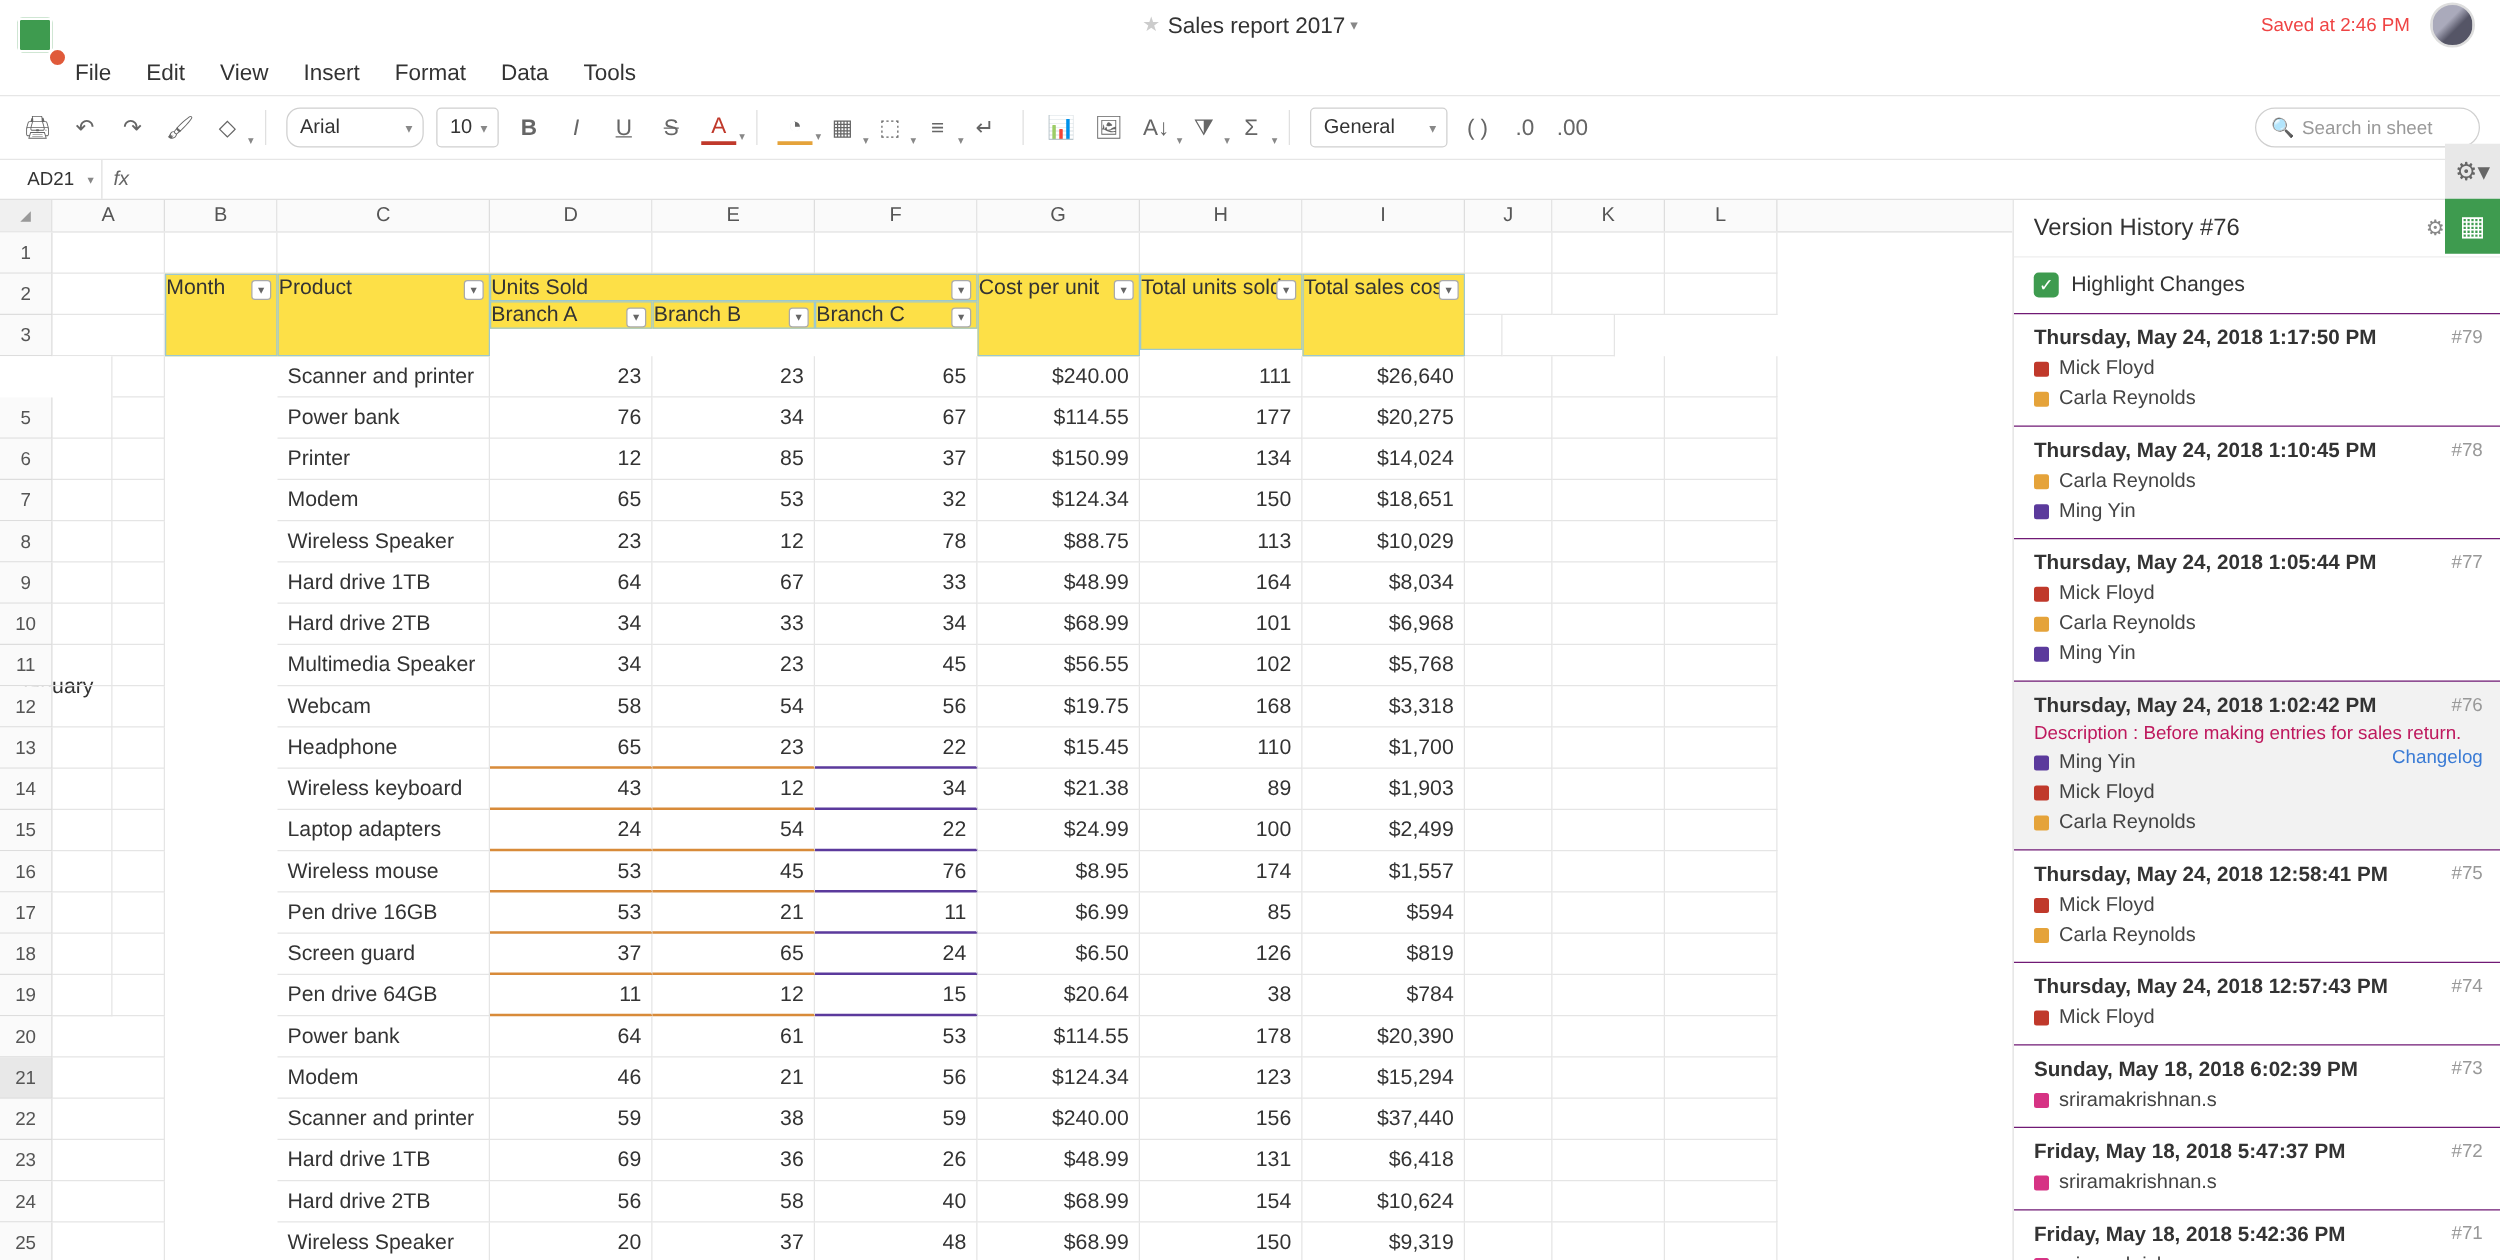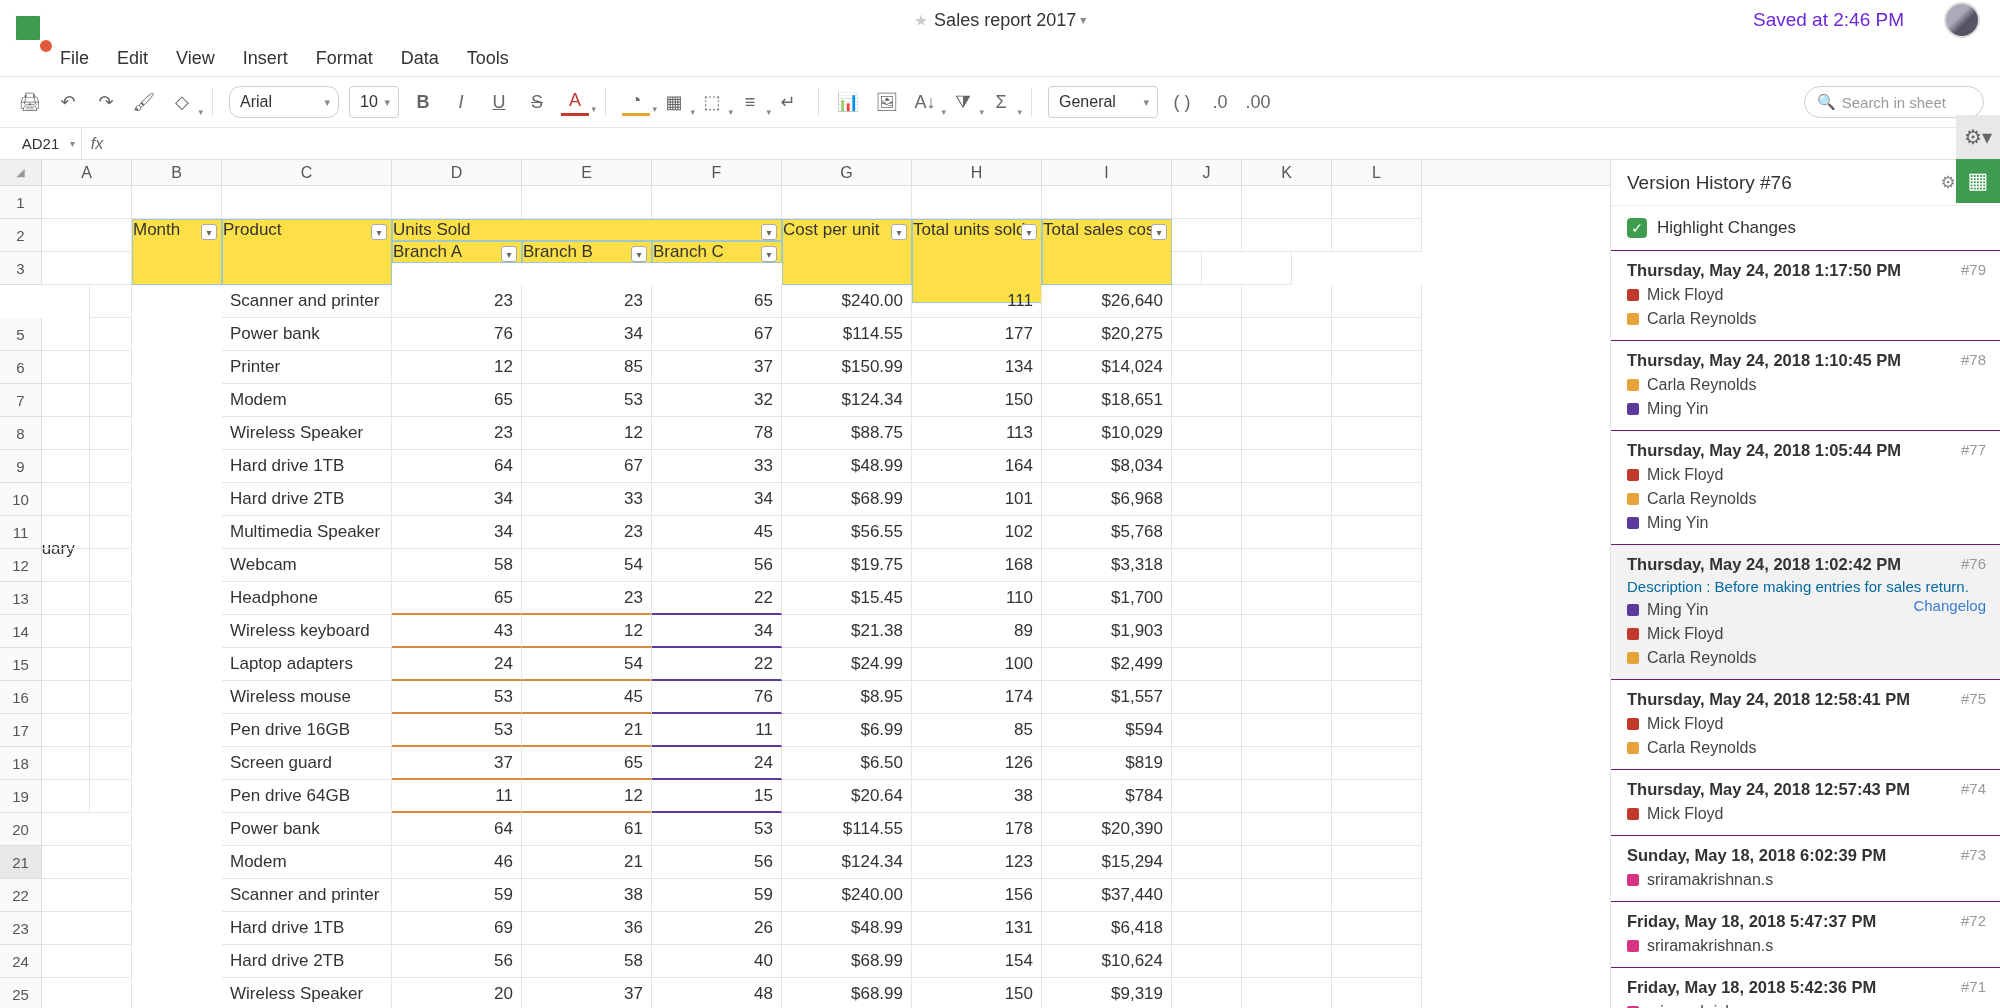--- a/index.html
+++ b/index.html
@@ -1,21 +1,21 @@
 <!DOCTYPE html>
 <html><head>
 <meta charset="utf-8">
 <style>
 * { box-sizing: border-box; margin: 0; padding: 0; }
 body { font-family: -apple-system, Helvetica, Arial, sans-serif; font-size: 18px; color: #333; background:#fff; overflow:hidden; width:2000px; height:1008px; position:relative; }
 .titlebar { height:40px; display:flex; align-items:center; justify-content:center; position:relative; }
 .titlebar .docname { font-size:18px; color:#333; }
 .titlebar .star { color:#ccc; margin-right:6px; font-size:16px; }
 .titlebar .chev { color:#888; margin-left:4px; font-size:12px; }
-.saved { position:absolute; right:96px; font-size:19px; color:#6d28d9; }
+.saved { position:absolute; right:72px; font-size:15px; color:#ef4444; }
 .avatar { position:absolute; right:20px; width:36px; height:36px; border-radius:50%; background:linear-gradient(135deg,#aab 40%,#556 60%); border:2px solid #ddd; }
 .menubar { height:36px; display:flex; align-items:center; padding-left:60px; gap:28px; font-size:18px; color:#333; }
 .menubar span { cursor:pointer; }
 .applogo { position:absolute; left:14px; top:14px; width:36px; height:36px; }
 .applogo .sq { width:28px; height:28px; background:#3e9b4f; border-radius:4px; position:absolute; }
 .applogo .sq::before { content:""; position:absolute; inset:0; border:2px solid #fff; border-radius:3px; }
 .applogo .dot { width:16px; height:16px; border-radius:50%; background:#e05a3a; position:absolute; right:-4px; bottom:-4px; border:2px solid #fff; }
 .toolbar { height:52px; border-top:1px solid #e6e6e6; border-bottom:1px solid #e6e6e6; display:flex; align-items:center; padding:0 16px; gap:10px; }
 .tbtn { width:28px; height:28px; display:flex; align-items:center; justify-content:center; color:#666; cursor:pointer; font-size:18px; position:relative; }
 .tbtn.small-caret::after { content:"▾"; font-size:9px; color:#888; position:absolute; right:-7px; bottom:-1px; }
@@ -53,21 +53,21 @@
 .panel-hdr { height:46px; display:flex; align-items:center; padding:0 16px; border-bottom:1px solid #eee; }
 .panel-hdr .title { font-size:19px; font-weight:400; }
 .panel-hdr .icons { margin-left:auto; display:flex; gap:14px; color:#888; font-size:17px; }
 .hl-row { padding:12px 16px; display:flex; align-items:center; gap:10px; font-size:17px; }
 .chk { width:20px; height:20px; background:#3e9b4f; border-radius:4px; display:flex; align-items:center; justify-content:center; color:#fff; font-size:14px; }
 .versions { flex:1; overflow:auto; }
 .ver { padding:10px 16px 12px; border-top:1px solid #701a75; position:relative; font-size:16px; }
 .ver.sel { background:#f2f2f2; }
 .ver .date { font-weight:600; font-size:16.5px; }
 .ver .num { position:absolute; right:14px; top:10px; color:#999; font-size:15px; }
-.ver .desc { color:#0369a1; font-size:15px; margin-top:4px; }
+.ver .desc { color:#be185d; font-size:15px; margin-top:4px; }
 .ver .changelog { position:absolute; right:14px; color:#3a7bd5; font-size:15px; top:52px; }
 .ver .user { display:flex; align-items:center; gap:8px; margin-top:6px; font-size:16px; color:#444; }
 .ver .swatch { width:12px; height:12px; border-radius:2px; }
 
 .wA{width:90px}.wB{width:90px}.wC{width:170px}.wD{width:130px}.wE{width:130px}.wF{width:130px}.wG{width:130px}.wH{width:130px}.wI{width:130px}.wJ{width:70px}.wK{width:90px}.wL{width:90px}
 </style>
 </head>
 <body>
 
 <div class="applogo">
@@ -184,21 +184,21 @@
 <div class="hdr-cell wC c" style="height:66px">Product<div class="dd">▾</div></div>
 <div style="display:flex;flex-direction:column;width:390px">
   <div class="hdr-cell c" style="height:33px;position:relative">Units Sold<div class="dd">▾</div></div>
   <div style="display:flex;height:33px">
     <div class="hdr-cell wD c">Branch A<div class="dd">▾</div></div>
     <div class="hdr-cell wE c">Branch B<div class="dd">▾</div></div>
     <div class="hdr-cell wF c">Branch C<div class="dd">▾</div></div>
   </div>
 </div>
 <div class="hdr-cell wG c" style="height:66px">Cost per unit<div class="dd">▾</div></div>
-<div class="hdr-cell wH c" style="height:84px">Total units sold<div class="dd">▾</div></div>
+<div class="hdr-cell wH c" style="height:61px">Total units sold<div class="dd">▾</div></div>
 <div class="hdr-cell wI c" style="height:66px">Total sales cost<div class="dd">▾</div></div>
 <div class="cell wJ"></div>
           <div class="cell wK"></div>
           <div class="cell wL"></div>
 </div>
         <div class="row" style="height:33px">
           <div class="rowhdr">3</div>
           <div class="cell wA"></div>
           <div style="width:910px"></div>
           <div class="cell wJ"></div>

